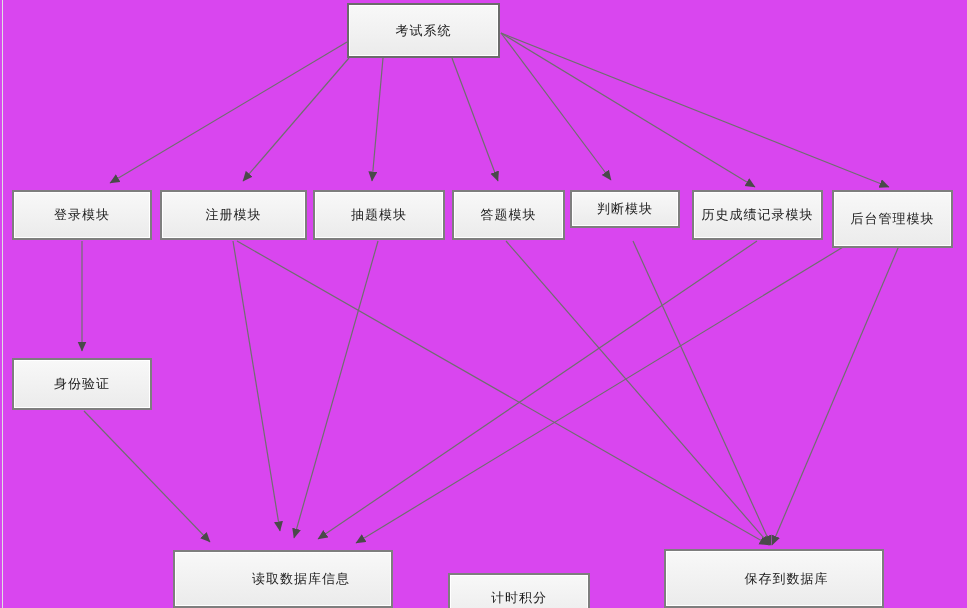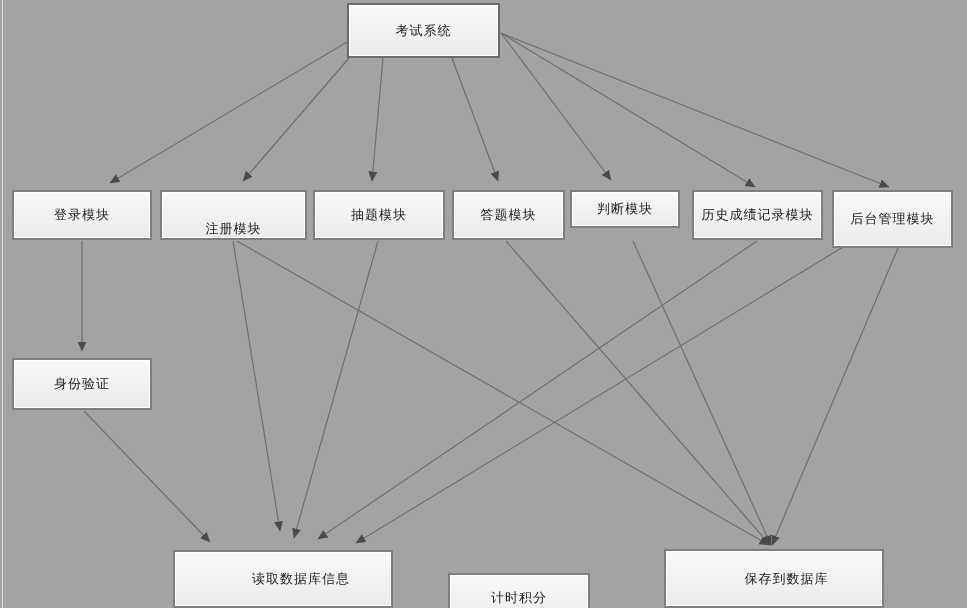--- a/index.html
+++ b/index.html
@@ -6,21 +6,21 @@
     margin: 0;
     padding: 0;
     background: #ffffff;
     font-family: "Liberation Sans", "DejaVu Sans", sans-serif;
   }
   .canvas {
     position: relative;
     width: 967px;
     height: 608px;
     overflow: hidden;
-    background: #a3a3a3;
+    background: #d946ef;
   }
   .edges-layer {
     position: absolute;
     left: 0; top: 0;
     width: 967px;
     height: 608px;
   }
   .node {
     position: absolute;
     box-sizing: border-box;
@@ -79,21 +79,21 @@
         <line x1="533" y1="597" x2="535" y2="607" stroke="#6f6f6f" stroke-width="1.2"></line>
       </g>
   </svg>
   <div id="nodes-layer">
       <div class="node root" style="left: 347px; top: 3px; width: 153px; height: 55px;">
         <span class="label">考试系统</span>
       </div>
       <div class="node" style="left: 12px; top: 190px; width: 140px; height: 50px;">
         <span class="label">登录模块</span>
       </div>
-      <div class="node" style="left: 160px; top: 190px; width: 147px; height: 50px; align-items: flex-end;">
+      <div class="node" style="left: 160px; top: 190px; width: 147px; height: 50px;">
         <span class="label">注册模块</span>
       </div>
       <div class="node" style="left: 313px; top: 190px; width: 132px; height: 50px; justify-content: center;">
         <span class="label">抽题模块</span>
       </div>
       <div class="node" style="left: 452px; top: 190px; width: 113px; height: 50px;">
         <span class="label">答题模块</span>
       </div>
       <div class="node" style="left: 570px; top: 190px; width: 110px; height: 38px;">
         <span class="label">判断模块</span>

